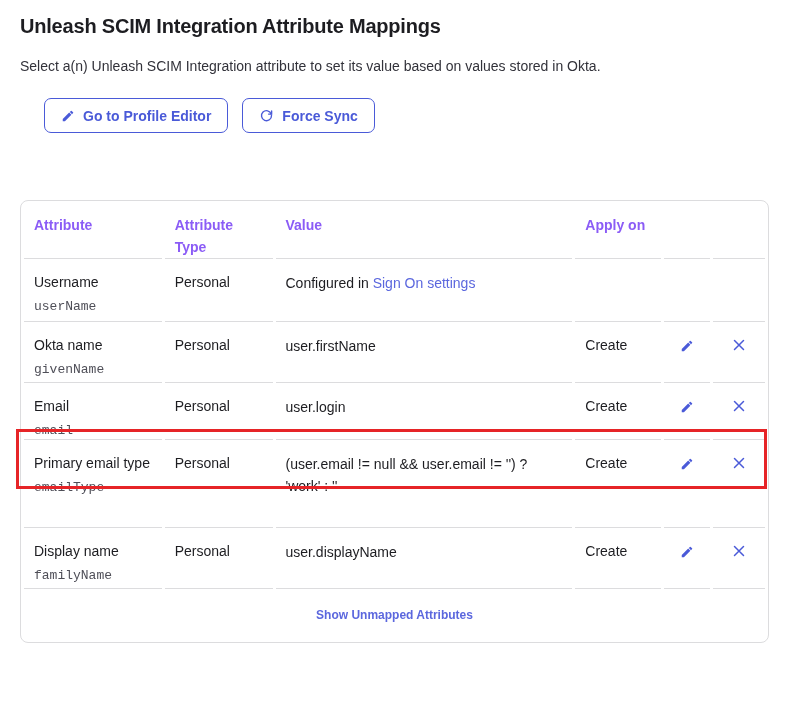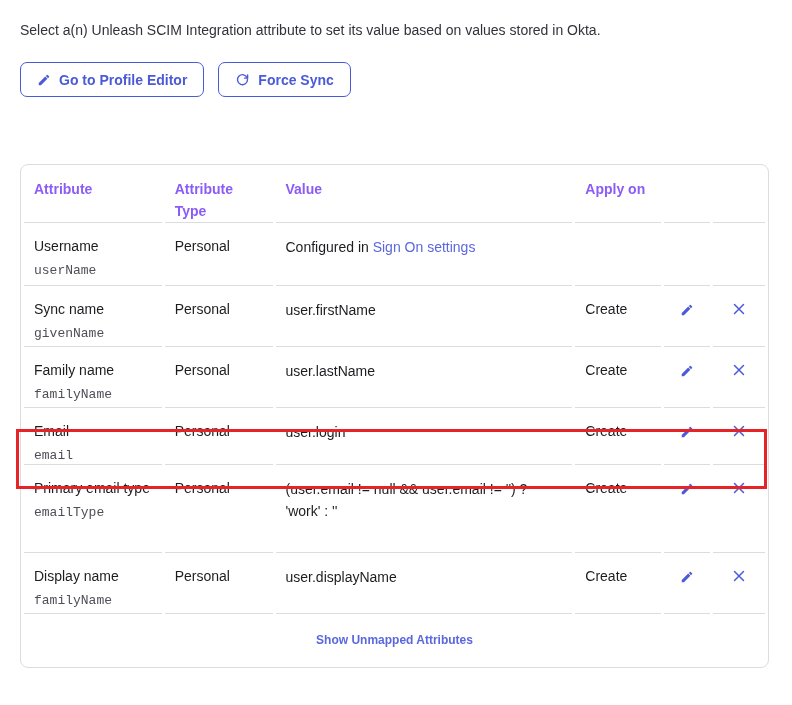--- a/index.html
+++ b/index.html
@@ -16,23 +16,23 @@
     width:792px;height:705px;position:relative;background:#ffffff;
     font-family:"Liberation Sans",sans-serif;color:var(--color-text);
     overflow:hidden;
   }
   .page{padding:10px 20px 0 20px;}
   .page-title{
     margin:4px 0 0 0;font-size:20px;line-height:24px;font-weight:700;
     letter-spacing:-0.2px;color:var(--color-text);
   }
   .page-subtitle{
-    margin:12px 0 0 0;font-size:14px;line-height:17px;color:#32323a;
-  }
-  .toolbar{margin-top:23px;display:flex;gap:14px;}
+    margin:20px 0 0 0;font-size:14px;line-height:17px;color:#32323a;
+  }
+  .toolbar{margin-top:23px;display:flex;gap:14px;margin-left:24px;}
   .btn{
     display:inline-flex;align-items:center;gap:8px;height:35px;padding:0 16px;
     background:#fff;border:1px solid var(--color-accent);border-radius:7px;
     color:var(--color-accent);font-size:14px;font-weight:700;
     font-family:"Liberation Sans",sans-serif;cursor:pointer;
   }
   .btn svg{display:block;}
   table.mapping{
     margin-top:67px;width:749px;
     border:1px solid var(--color-border);border-radius:8px;
@@ -69,20 +69,21 @@
   .highlight-box{
     position:absolute;left:16px;top:429px;width:751px;height:60px;
     border:3px solid var(--color-highlight);pointer-events:none;z-index:5;
   }
 </style>
 </head>
 <body>
 
 <div class="page">
 
+  <h1 class="page-title">Unleash SCIM Integration Attribute Mappings</h1>
   <p class="page-subtitle">Select a(n) Unleash SCIM Integration attribute to set its value based on values stored in Okta.</p>
 
   <div class="toolbar">
     <button class="btn">
       <span>
         <svg width="14" height="14" viewBox="0 0 24 24" fill="currentColor">
             <path d="M3 17.25V21h3.75L17.81 9.94l-3.75-3.75L3 17.25zM20.71 7.04a1 1 0 0 0 0-1.41l-2.34-2.34a1 1 0 0 0-1.41 0l-1.83 1.83 3.75 3.75 1.83-1.83z"></path>
           </svg>
       </span>
       <span>Go to Profile Editor</span>
@@ -126,57 +127,38 @@
         </td>
         <td class="cell-type">Personal</td>
         <td class="cell-value"><span>Configured in </span><a class="inline-link">Sign On settings</a></td>
         <td class="cell-apply"></td>
         <td class="cell-action"></td>
         <td class="cell-action"></td>
       </tr>
 
       <tr class="r2">
         <td>
-          <div class="attr-label">Sync name</div>
+          <div class="attr-label">Okta name</div>
           <div class="attr-var">givenName</div>
         </td>
         <td class="cell-type">Personal</td>
         <td class="cell-value">user.firstName</td>
         <td class="cell-apply">Create</td>
         <td class="cell-action">
           <button class="icon-btn"><span><svg width="14" height="14" viewBox="0 0 24 24" fill="currentColor">
                   <path d="M3 17.25V21h3.75L17.81 9.94l-3.75-3.75L3 17.25zM20.71 7.04a1 1 0 0 0 0-1.41l-2.34-2.34a1 1 0 0 0-1.41 0l-1.83 1.83 3.75 3.75 1.83-1.83z"></path>
                 </svg></span></button>
         </td>
         <td class="cell-action">
           <button class="icon-btn"><span><svg width="12" height="12" viewBox="0 0 12 12" fill="none" stroke="currentColor" stroke-width="1.5" stroke-linecap="round">
                   <path d="M1.5 1.5l9 9M10.5 1.5l-9 9"></path>
                 </svg></span></button>
         </td>
       </tr>
 
-      <tr class="r3">
-        <td>
-          <div class="attr-label">Family name</div>
-          <div class="attr-var">familyName</div>
-        </td>
-        <td class="cell-type">Personal</td>
-        <td class="cell-value">user.lastName</td>
-        <td class="cell-apply">Create</td>
-        <td class="cell-action">
-          <button class="icon-btn"><span><svg width="14" height="14" viewBox="0 0 24 24" fill="currentColor">
-                  <path d="M3 17.25V21h3.75L17.81 9.94l-3.75-3.75L3 17.25zM20.71 7.04a1 1 0 0 0 0-1.41l-2.34-2.34a1 1 0 0 0-1.41 0l-1.83 1.83 3.75 3.75 1.83-1.83z"></path>
-                </svg></span></button>
-        </td>
-        <td class="cell-action">
-          <button class="icon-btn"><span><svg width="12" height="12" viewBox="0 0 12 12" fill="none" stroke="currentColor" stroke-width="1.5" stroke-linecap="round">
-                  <path d="M1.5 1.5l9 9M10.5 1.5l-9 9"></path>
-                </svg></span></button>
-        </td>
-      </tr>
 
       <tr class="r4">
         <td>
           <div class="attr-label">Email</div>
           <div class="attr-var">email</div>
         </td>
         <td class="cell-type">Personal</td>
         <td class="cell-value">user.login</td>
         <td class="cell-apply">Create</td>
         <td class="cell-action">

